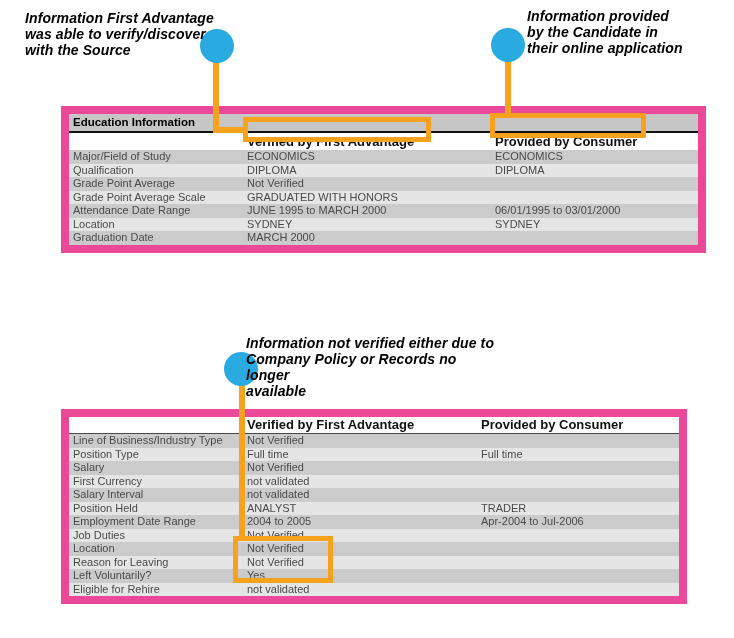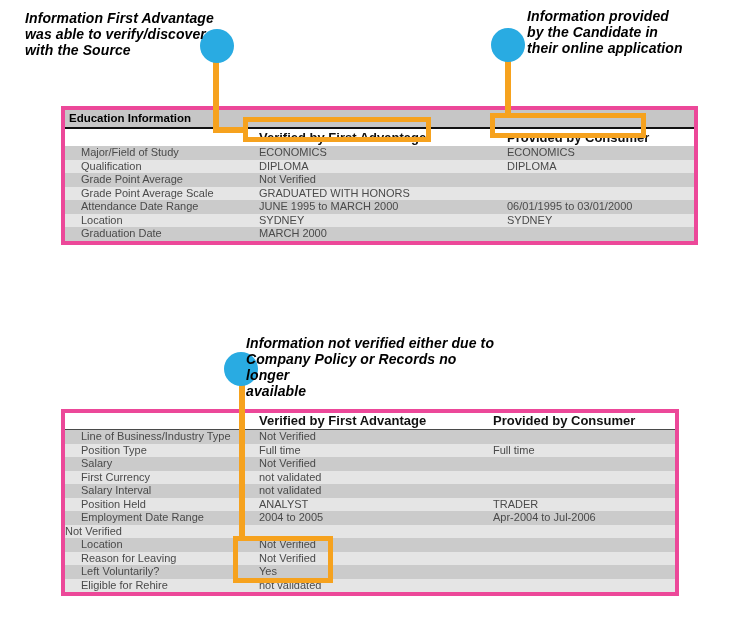--- a/index.html
+++ b/index.html
@@ -15,39 +15,39 @@
   .dot {
     position:absolute; width:34px; height:34px; border-radius:50%;
     background:#29ABE2; z-index:5;
   }
   .conn { position:absolute; background:#F6A21E; z-index:4; }
   .hbox {
     position:absolute; border:5px solid #F6A21E;
     background:transparent; z-index:4; box-sizing:border-box;
   }
   .tbl {
-    position:absolute; border:4px solid #ec4899; background:#fff;
+    position:absolute; border:8px solid #ec4899; background:#fff;
     z-index:1; box-sizing:content-box;
   }
   .band {
     height:16px; line-height:15px; background:#C6C6C6;
     border-bottom:2px solid #111; font-weight:bold; font-size:11.5px;
     color:#000; padding:1px 0 0 4px; box-sizing:content-box;
   }
   .hrow {
     display:flex; font-weight:bold; font-size:13px; color:#111;
     height:17px; line-height:17px; background:#fff;
   }
   .emp .hrow { height:16px; line-height:16px; border-bottom:1px solid #4a4a4a; }
   .trow {
     display:flex; font-size:11px; color:#4a4a4a;
     height:13.5px; line-height:13.5px; background:#e5e5e5;
   }
   .trow.g { background:#CBCBCB; }
-  .c1 { width:194px; padding-left:16px; box-sizing:border-box; white-space:nowrap; overflow:hidden; }
+  .c1 { width:178px; padding-left:4px; box-sizing:border-box; white-space:nowrap; overflow:hidden; }
   .c2 { width:232px; box-sizing:border-box; white-space:nowrap; overflow:hidden; }
   .c3 { flex:1; box-sizing:border-box; white-space:nowrap; overflow:hidden; }
   .edu .c3 { padding-left:16px; }
   .emp .c3 { padding-left:2px; }
 </style>
 </head>
 <body>
 
 <div class="annotation" style="left:25px; top:10px; width:190px;">Information First Advantage
 was able to verify/discover
@@ -150,20 +150,21 @@
     <div class="c1">Position Held</div>
     <div class="c2">ANALYST</div>
     <div class="c3">TRADER</div>
   </div>
   <div class="trow g">
     <div class="c1">Employment Date Range</div>
     <div class="c2">2004 to 2005</div>
     <div class="c3">Apr-2004 to Jul-2006</div>
   </div>
   <div class="trow">
+    <div class="c1">Job Duties</div>
     <div class="c2">Not Verified</div>
     <div class="c3"></div>
   </div>
   <div class="trow g">
     <div class="c1">Location</div>
     <div class="c2">Not Verified</div>
     <div class="c3"></div>
   </div>
   <div class="trow">
     <div class="c1">Reason for Leaving</div>

